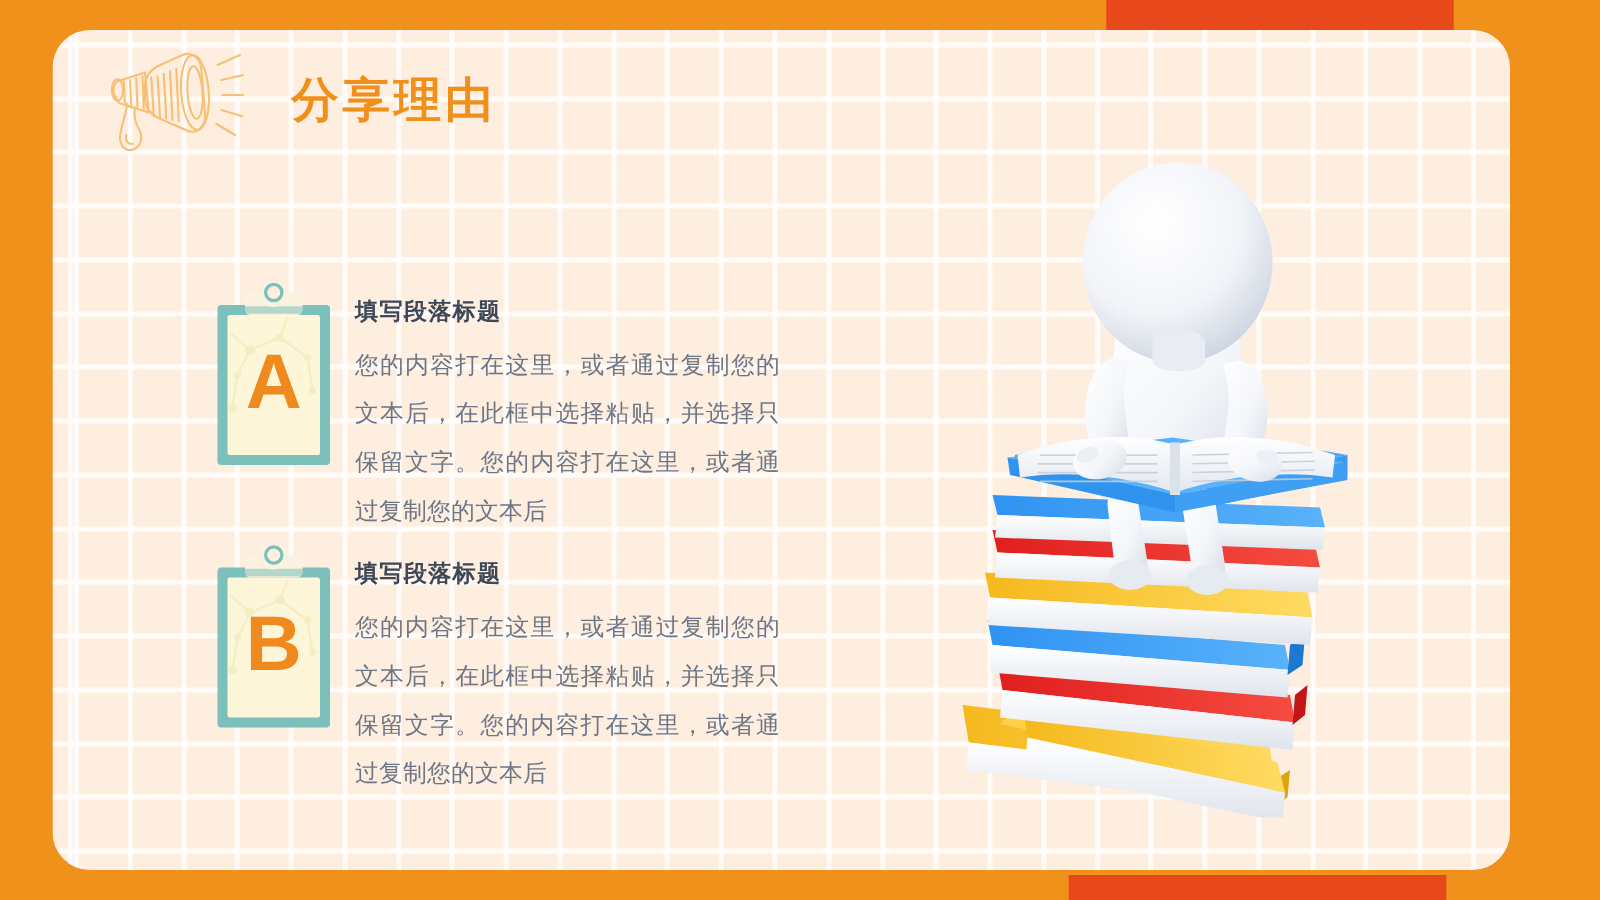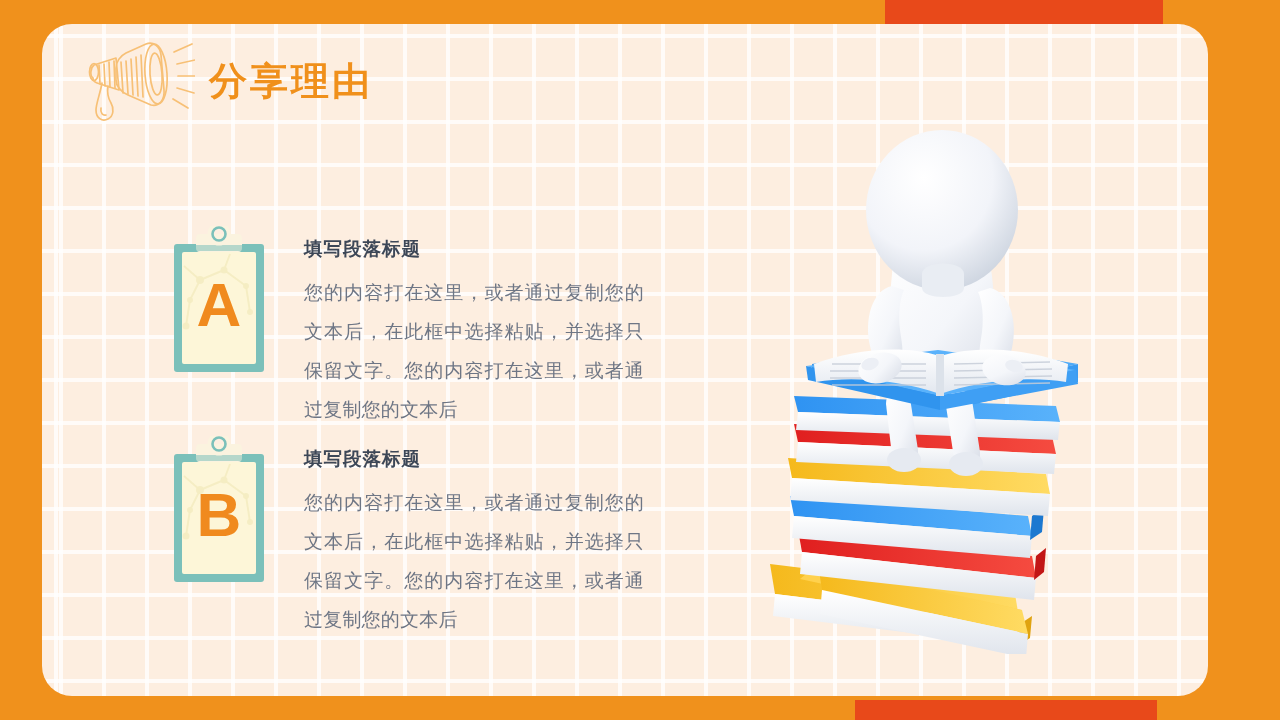--- a/index.html
+++ b/index.html
@@ -66,20 +66,21 @@
   }
 
   
   #title-row {
     position: absolute;
     left: 38px;
     top: 12px;
     display: flex;
     align-items: center;
     height: 90px;
+    gap: 24px;
   }
   #megaphone-icon {
     width: 115px;
     height: 86px;
     flex: none;
   }
   #page-title {
     font-size: 38px;
     font-weight: bold;
     color: #F0901B;
@@ -101,21 +102,21 @@
   .clipboard {
     position: relative;
     width: 98px;
     height: 150px;
     flex: none;
     margin-top: 6px;
   }
   .clipboard svg { display: block; }
 
   .block-text {
-    margin-left: 36px;
+    margin-left: 16px;
     width: 340px;
     padding-top: 18px;
   }
   .block-heading {
     font-size: 18.5px;
     font-weight: bold;
     color: #3D4757;
     letter-spacing: 1px;
     margin: 0 0 14px 0;
     line-height: 1.2;

